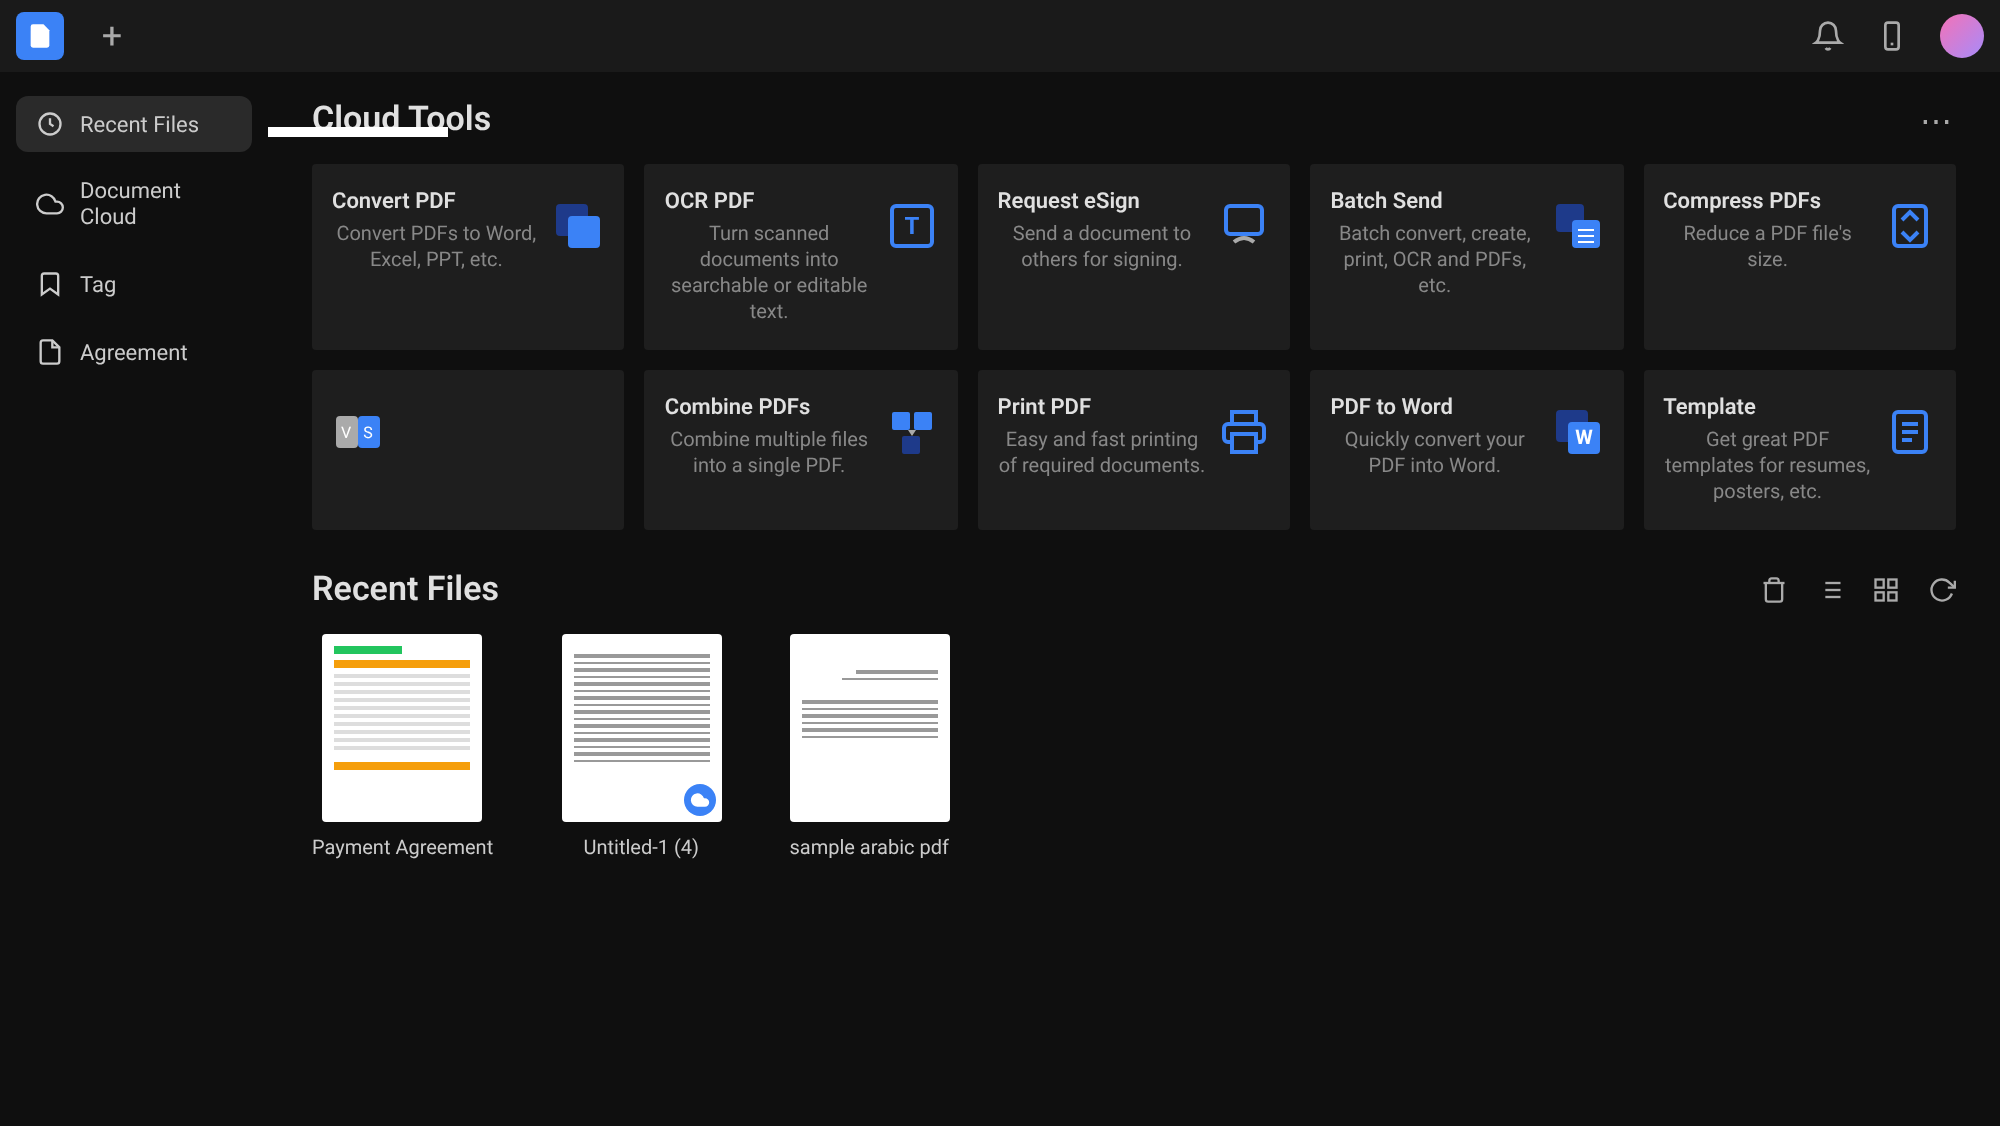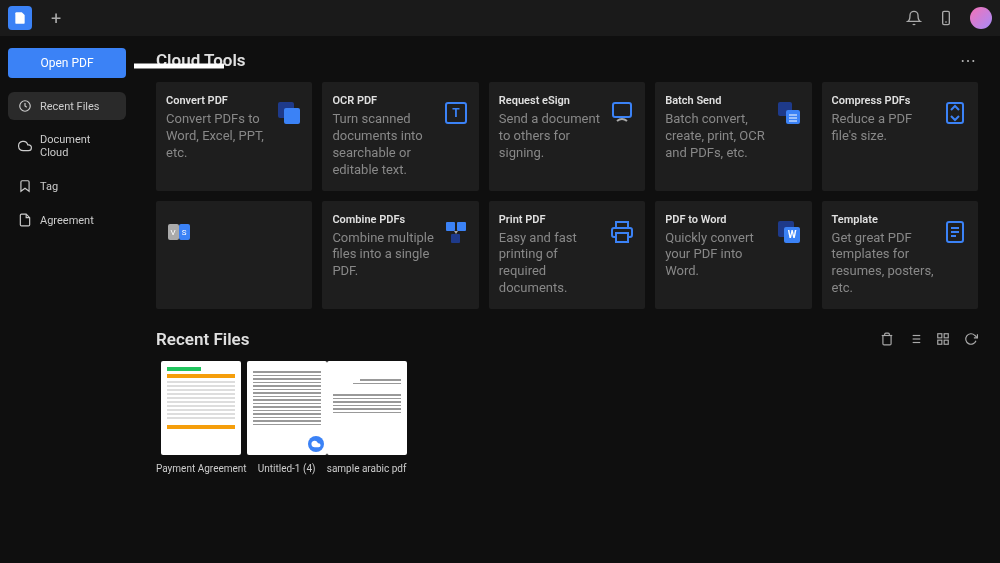--- a/index.html
+++ b/index.html
@@ -25,29 +25,29 @@
 .main { flex: 1; padding: 14px 22px; overflow-y: auto; position: relative; }
 .arrow-annotation { position: absolute; top: 20px; left: -35px; z-index: 10; }
 .section-header { display: flex; align-items: center; justify-content: space-between; margin-bottom: 12px; }
 .section-title { font-size: 17px; font-weight: 600; color: #e0e0e0; }
 .more-dots { color: #aaa; cursor: pointer; font-size: 16px; letter-spacing: 2px; }
 
 .tools-grid { display: grid; grid-template-columns: repeat(5, 1fr); gap: 10px; margin-bottom: 20px; }
 .tool-card { background: #1e1e1e; border-radius: 2px; padding: 12px 10px; display: flex; justify-content: space-between; align-items: flex-start; cursor: pointer; min-height: 62px; }
 .tool-text { flex: 1; padding-right: 6px; }
 .tool-title { font-size: 11px; font-weight: 600; color: #e0e0e0; margin-bottom: 4px; }
-.tool-desc { font-size: 13px; color: #888; line-height: 1.3; }
+.tool-desc { font-size: 10px; color: #888; line-height: 1.3; text-align: center; }
 .tool-icon { width: 26px; height: 26px; flex-shrink: 0; display: flex; align-items: center; justify-content: center; margin-top: 6px; }
 
 .recent-header { display: flex; align-items: center; justify-content: space-between; margin-bottom: 12px; }
 .recent-title { font-size: 17px; font-weight: 600; color: #e0e0e0; }
 .recent-actions { display: flex; gap: 14px; color: #aaa; }
 .recent-actions svg { width: 14px; height: 14px; cursor: pointer; }
 
-.files-row { display: flex; }
+.files-row { display: flex; gap: 34px; }
 .file-item { display: flex; flex-direction: column; align-items: center; gap: 8px; cursor: pointer; }
 .file-thumb { width: 80px; height: 94px; background: white; border-radius: 2px; position: relative; overflow: hidden; }
 .file-name { font-size: 10px; color: #ccc; text-align: center; }
 
 
 .thumb-1 { padding: 6px; }
 .thumb-1 .bar { height: 4px; background: #f59e0b; margin-bottom: 3px; }
 .thumb-1 .bar.top { background: #22c55e; width: 50%; }
 .thumb-1 .lines { height: 2px; background: #ddd; margin: 2px 0; }
 .thumb-2, .thumb-3 { padding: 8px 6px; }
@@ -74,21 +74,20 @@
     <svg class="titlebar-icon" viewBox="0 0 24 24" fill="none" stroke="currentColor" stroke-width="2">
         <rect x="7" y="2" width="10" height="20" rx="2"></rect>
         <line x1="11" y1="18" x2="13" y2="18"></line>
       </svg>
     <div class="avatar"></div>
   </div>
 </div>
 
 <div class="container">
   <div class="sidebar">
-    <button class="open-btn">Open PDF</button>
     <div class="sidebar-item active">
       <svg viewBox="0 0 24 24" fill="none" stroke="currentColor" stroke-width="2">
           <circle cx="12" cy="12" r="9"></circle>
           <polyline points="12 7 12 12 15 14"></polyline>
         </svg>
       <span>Recent Files</span>
     </div>
     <div class="sidebar-item">
       <svg viewBox="0 0 24 24" fill="none" stroke="currentColor" stroke-width="2">
           <path d="M18 10h-1.26A8 8 0 109 20h9a5 5 0 000-10z"></path>

